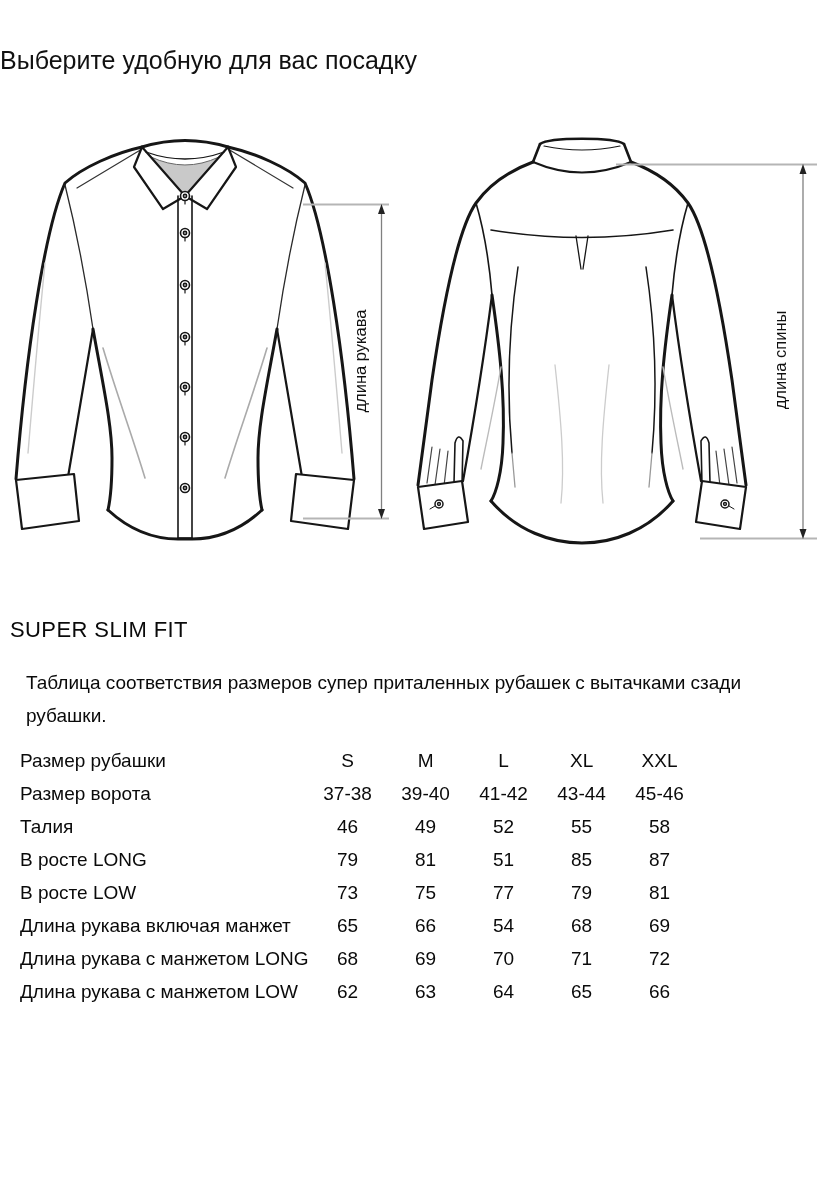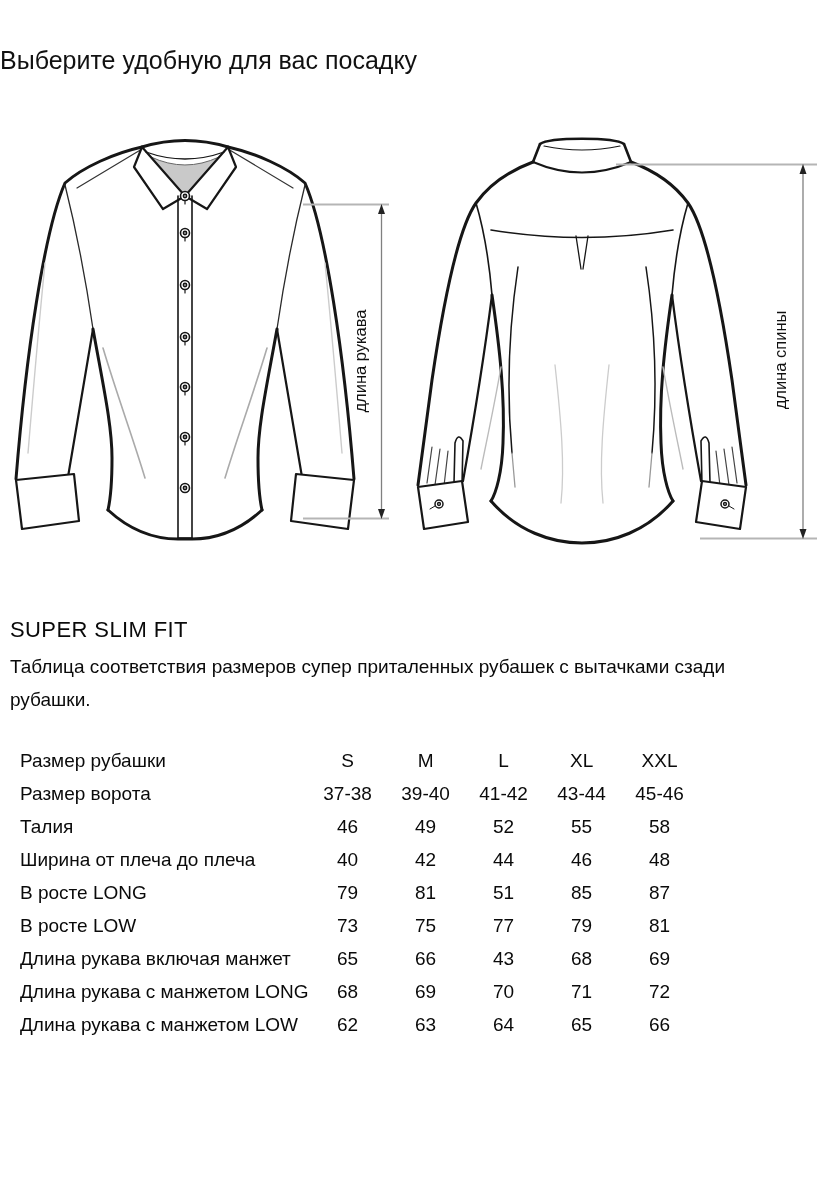--- a/index.html
+++ b/index.html
@@ -10,21 +10,21 @@
   .title{
     position:absolute;top:46px;left:0;width:825px;margin:0;
     text-align:left;font-size:25px;font-weight:400;color:#111;
   }
   .figure{position:absolute;top:120px;left:0;}
   .fit-heading{
     position:absolute;top:617px;left:10px;margin:0;
     font-size:22px;font-weight:400;letter-spacing:.4px;color:#0a0a0a;
   }
   .fit-desc{
-    position:absolute;top:650px;left:10px;margin:0;width:800px;
+    position:absolute;top:650px;left:10px;margin:16px;width:800px;
     font-size:19px;line-height:33px;color:#0a0a0a;
   }
   .size-table{
     position:absolute;top:744px;left:20px;border-collapse:collapse;
   }
   .size-table td{
     font-size:19px;height:33px;padding:0;vertical-align:middle;color:#0a0a0a;
     white-space:nowrap;
   }
   .size-table td.lbl{width:270px;text-align:left;}
@@ -212,48 +212,40 @@
       </tr>
       <tr>
         <td class="lbl">Талия</td>
         <td class="val">46</td>
         <td class="val">49</td>
         <td class="val">52</td>
         <td class="val">55</td>
         <td class="val">58</td>
       </tr>
       <tr>
-        <td class="lbl">Ширина от плеча до плеча</td>
-        <td class="val">40</td>
-        <td class="val">42</td>
-        <td class="val">44</td>
-        <td class="val">46</td>
-        <td class="val">48</td>
-      </tr>
-      <tr>
         <td class="lbl">В росте LONG</td>
         <td class="val">79</td>
         <td class="val">81</td>
         <td class="val">51</td>
         <td class="val">85</td>
         <td class="val">87</td>
       </tr>
       <tr>
         <td class="lbl">В росте LOW</td>
         <td class="val">73</td>
         <td class="val">75</td>
         <td class="val">77</td>
         <td class="val">79</td>
         <td class="val">81</td>
       </tr>
       <tr>
         <td class="lbl">Длина рукава включая манжет</td>
         <td class="val">65</td>
         <td class="val">66</td>
-        <td class="val">43</td>
+        <td class="val">54</td>
         <td class="val">68</td>
         <td class="val">69</td>
       </tr>
       <tr>
         <td class="lbl">Длина рукава с манжетом LONG</td>
         <td class="val">68</td>
         <td class="val">69</td>
         <td class="val">70</td>
         <td class="val">71</td>
         <td class="val">72</td>

